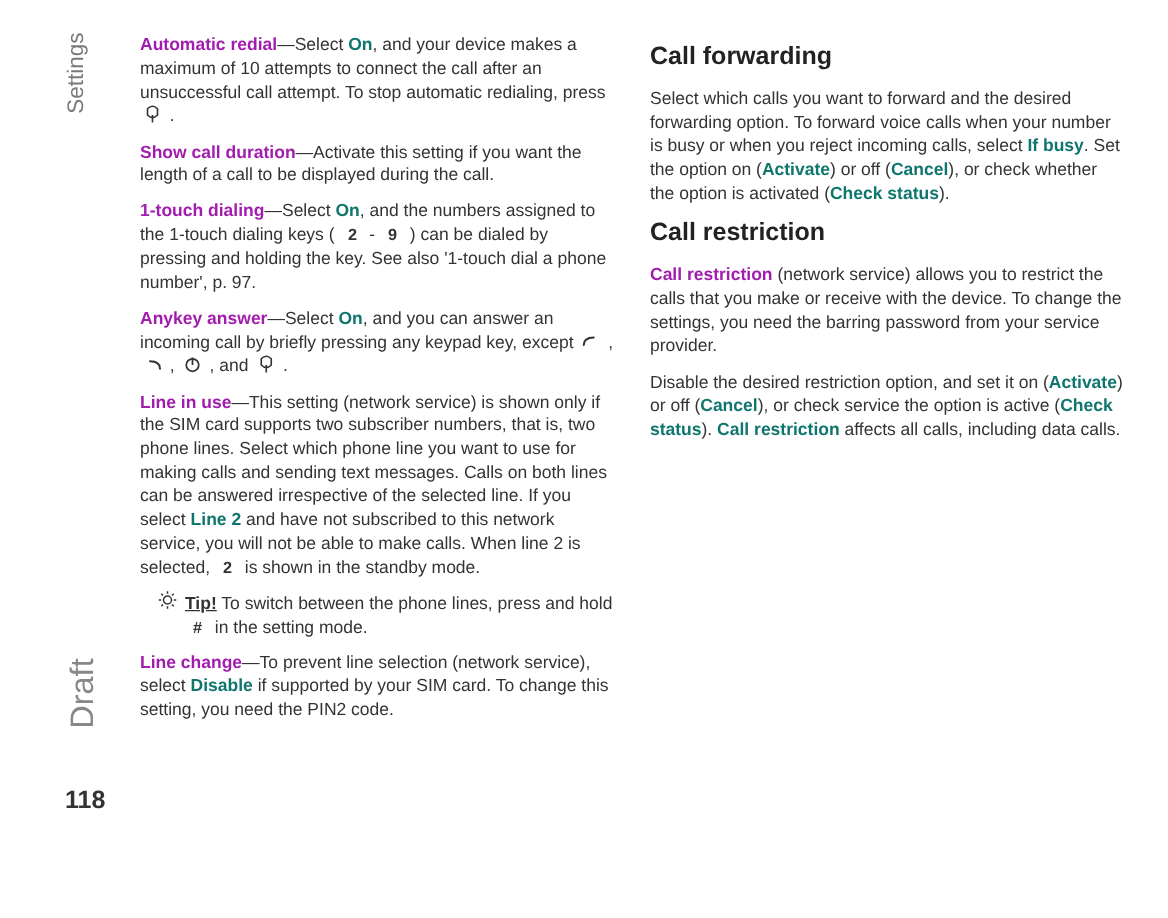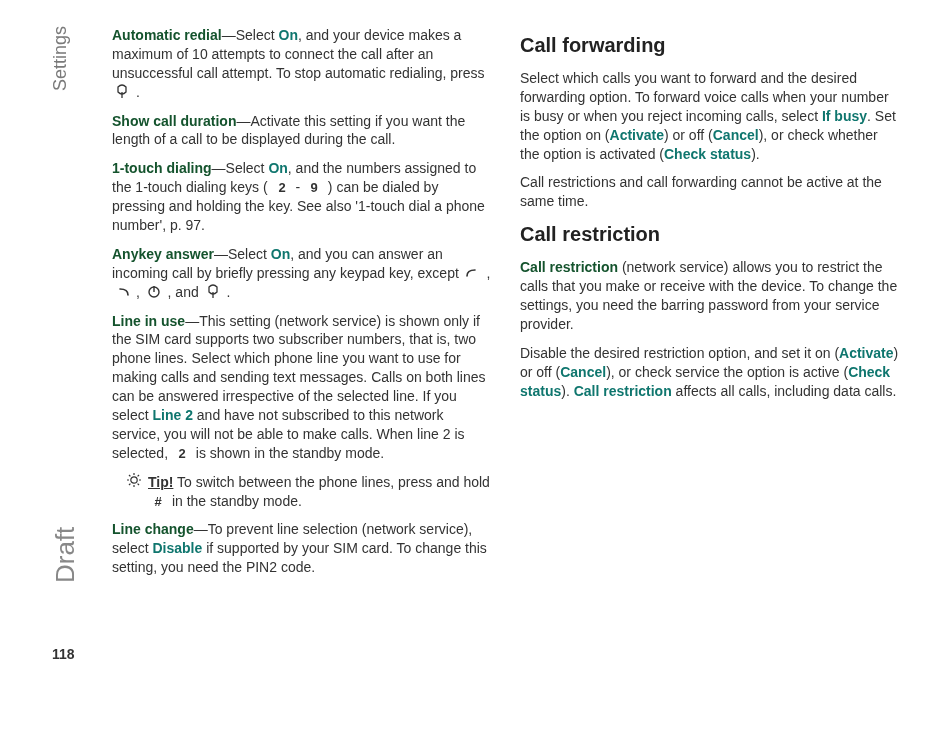--- a/index.html
+++ b/index.html
@@ -40,40 +40,40 @@
     transform: rotate(-90deg) translateX(0%);
     transform-origin: left top;
     font-size: 26px;
     color: #888;
     font-weight: 400;
   }
   .draft .label { display:inline-block; transform: translateX(0%);}
   .pagenum {
     position: absolute;
     left: 52px;
-    bottom: 72px;
-    font-size: 14px;
+    bottom: 82px;
+    font-size: 20px;
     font-weight: bold;
     color: #333;
   }
   .columns {
     position: absolute;
     left: 112px;
     top: 26px;
     width: 790px;
     display: flex;
     gap: 28px;
   }
   .col {
     width: 380px;
     font-size: 14px;
     line-height: 1.35;
   }
   .col p { margin-bottom: 10px; }
-  .term { color: #14532d; font-weight: bold; }
+  .term { color: #a21caf; font-weight: bold; }
   .opt { color: #0f766e; font-weight: bold; }
   h2.section {
     font-size: 20px;
     font-weight: bold;
     color: #222;
     margin: 6px 0 10px 0;
   }
   .tip-row {
     display: flex;
     align-items: flex-start;
@@ -189,41 +189,40 @@
                 <line x1="3" y1="13" x2="4.4" y2="11.6"></line>
                 <line x1="11.6" y1="4.4" x2="13" y2="3"></line>
               </g>
             </svg>
         </span>
         <div>
           <span class="tip-label">Tip!</span><span> To switch between the phone lines, press and hold </span><span class="inline-icon-box">
               <svg viewBox="0 0 20 16">
                 <text x="10" y="13" font-size="13" font-weight="bold" text-anchor="middle" fill="#333">#</text>
               </svg>
-            </span><span> in the standby mode.</span>
+            </span><span> in the setting mode.</span>
         </div>
       </div>
 
       <p>
         <span class="term">Line change</span><span>—To prevent line selection (network service), select </span><span class="opt">Disable</span><span> if supported by your SIM card. To change this setting, you need the PIN2 code.</span>
       </p>
 
     </div>
 
     <div class="col">
 
       <h2 class="section">Call forwarding</h2>
 
 
       <p>
         <span>Select which calls you want to forward and the desired forwarding option. To forward voice calls when your number is busy or when you reject incoming calls, select </span><span class="opt">If busy</span><span>. Set the option on (</span><span class="opt">Activate</span><span>) or off (</span><span class="opt">Cancel</span><span>), or check whether the option is activated (</span><span class="opt">Check status</span><span>).</span>
       </p>
 
 
-      <p>Call restrictions and call forwarding cannot be active at the same time.</p>
 
       <h2 class="section">Call restriction</h2>
 
       <p>
         <span class="term">Call restriction</span><span> (network service) allows you to restrict the calls that you make or receive with the device. To change the settings, you need the barring password from your service provider.</span>
       </p>
 
       <p>
         <span>Disable the desired restriction option, and set it on (</span><span class="opt">Activate</span><span>) or off (</span><span class="opt">Cancel</span><span>), or check service the option is active (</span><span class="opt">Check status</span><span>). </span><span class="opt">Call restriction</span><span> affects all calls, including data calls.</span>
       </p>

